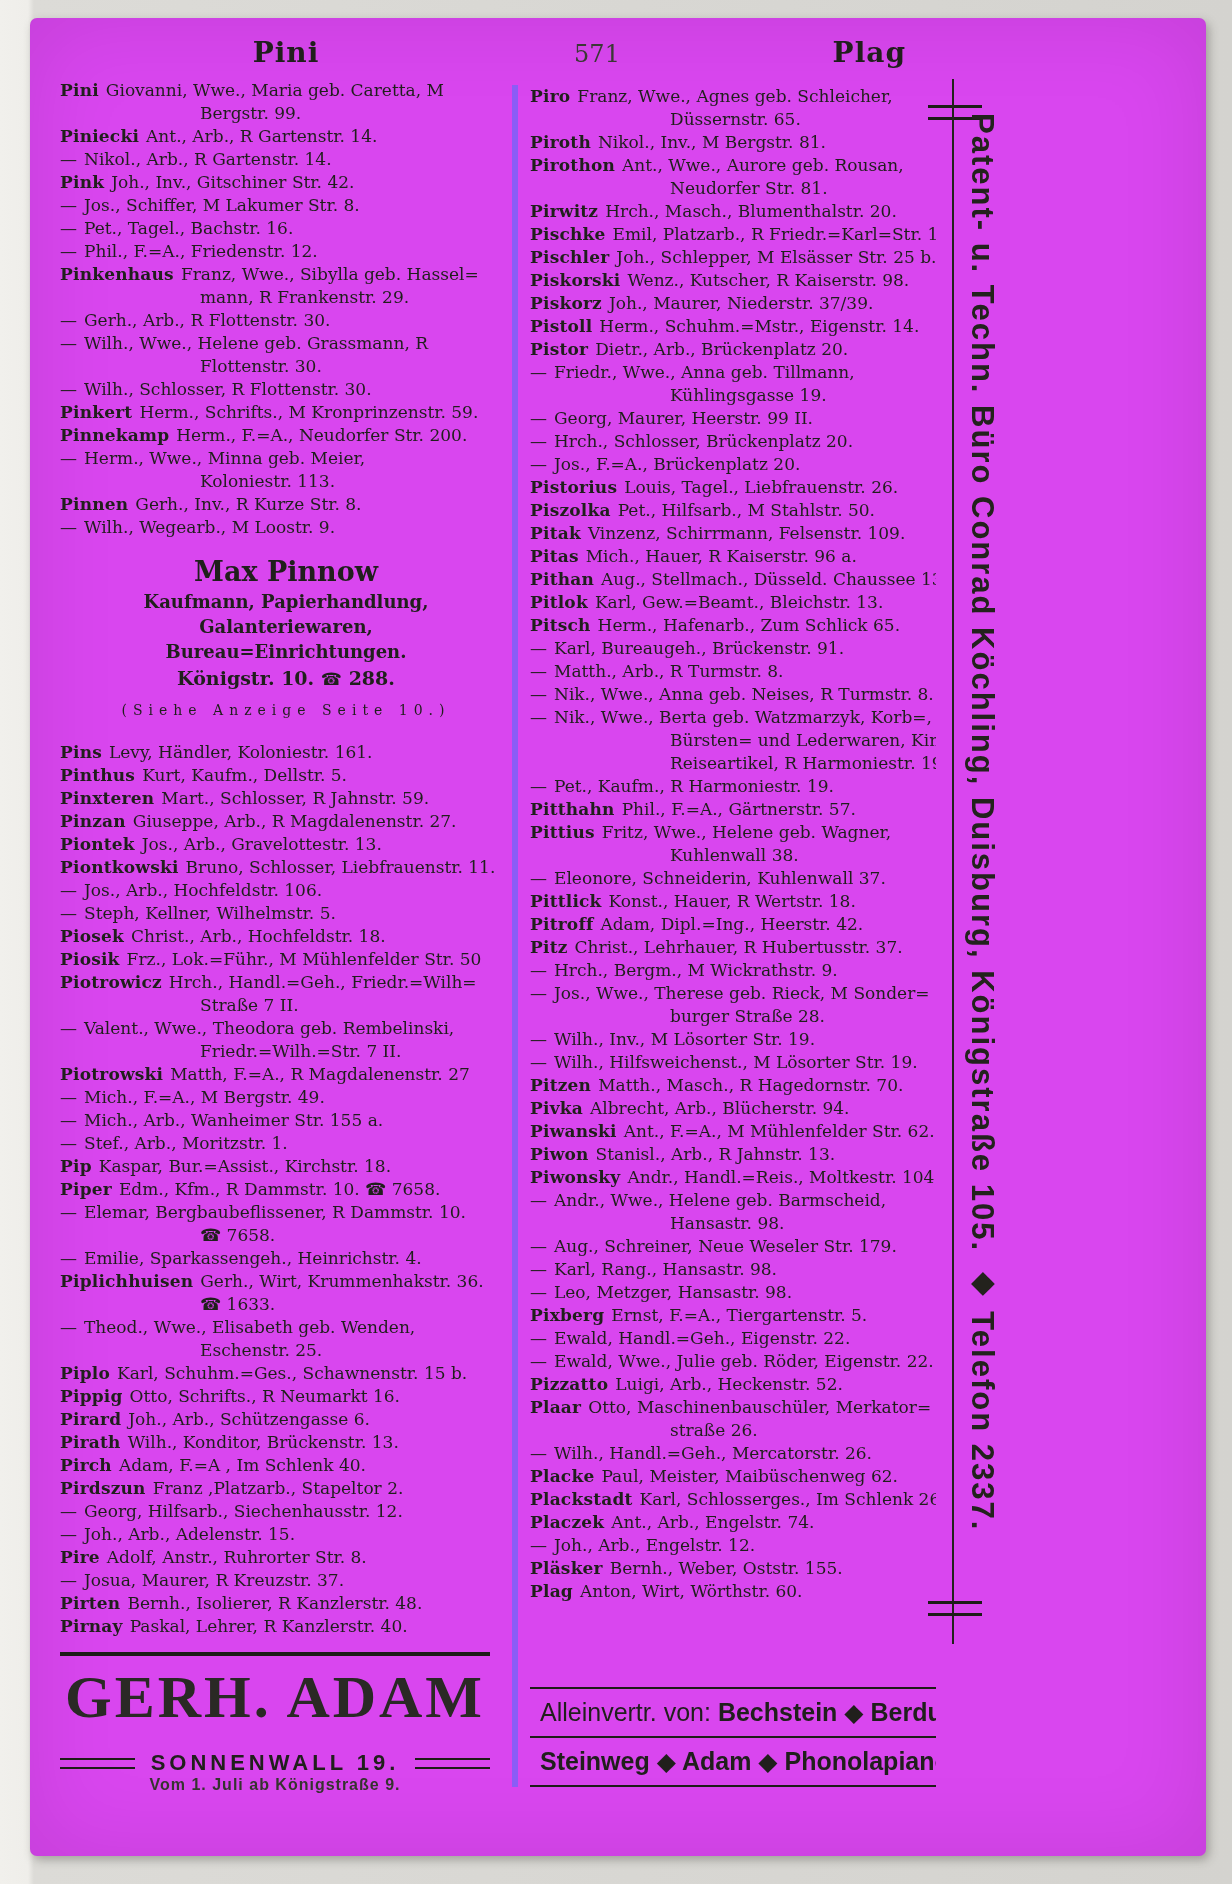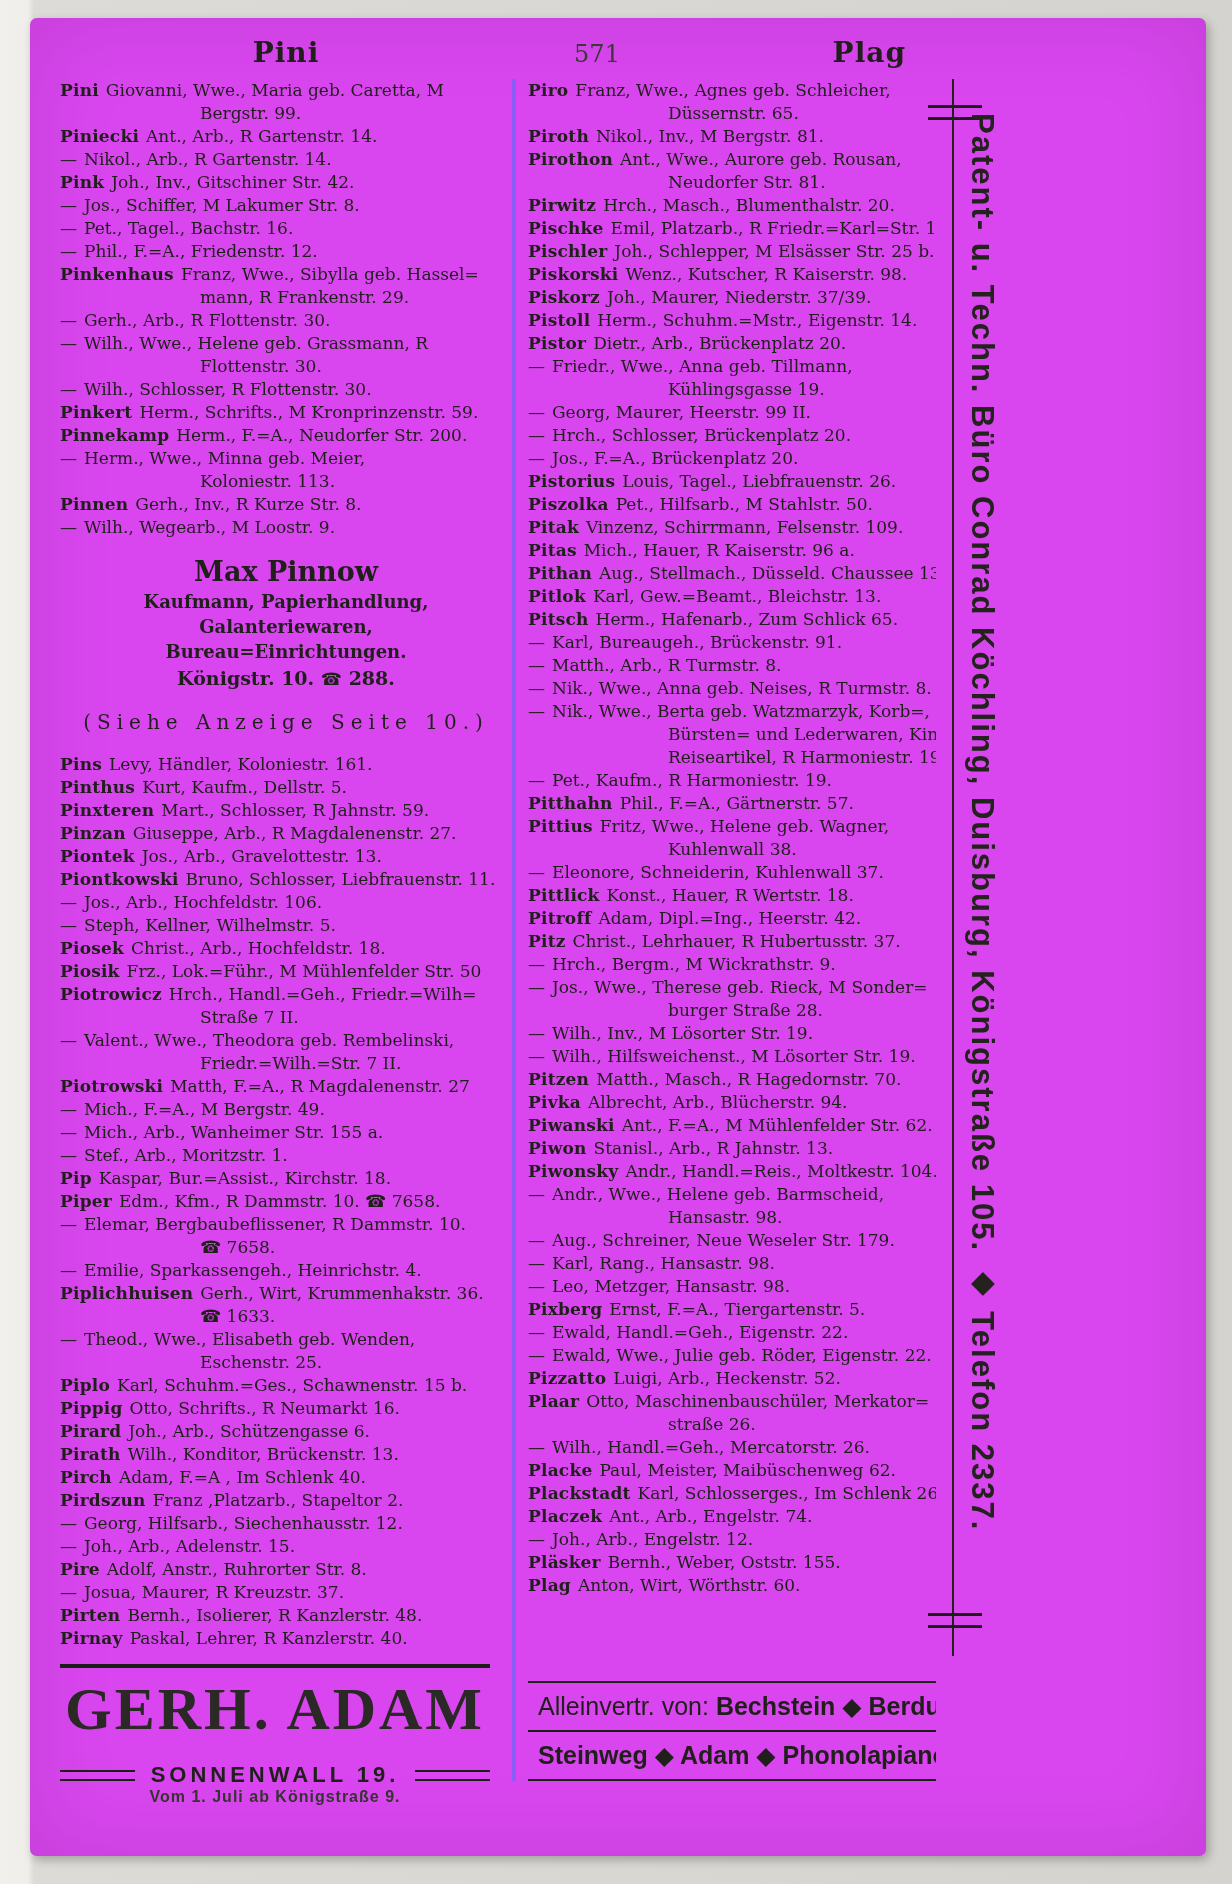--- a/index.html
+++ b/index.html
@@ -19,32 +19,32 @@
   }
   
   .header{display:flex;width:880px;align-items:baseline;margin-bottom:10px;}
   .hword{font-weight:bold;font-size:28px;letter-spacing:1px;}
   .hcell-left{width:452px;text-align:center;}
   .hcell-mid{width:170px;text-align:center;font-size:24px;color:#3a3935;}
   .hcell-right{flex:1;text-align:right;padding-right:34px;}
   
   .body-row{display:flex;align-items:flex-start;}
   .colwrap-left{width:452px;overflow:hidden;}
-  .colwrap-right{width:424px;border-left:4px solid #8b5cf6;padding-left:12px;box-sizing:border-box;overflow:hidden;}
+  .colwrap-right{width:424px;border-left:6px solid #8b5cf6;padding-left:12px;box-sizing:border-box;overflow:hidden;margin-top:6px;}
   .sidebar{flex:1;position:relative;align-self:stretch;min-height:1700px;}
   .entry .line{font-size:17px;line-height:23px;white-space:nowrap;}
   .entry .lead{margin-right:7px;}
   .entry .lead.bold-name{font-weight:bold;letter-spacing:.2px;}
   .entry .cont{padding-left:140px;}
   
   .inline-ad{text-align:center;margin:16px 0 14px 0;}
   .inline-ad .ad-title{font-size:27px;font-weight:bold;line-height:34px;}
   .inline-ad .ad-l{font-size:18px;font-weight:bold;line-height:25px;}
   .inline-ad .ad-phone-line{font-size:19px;font-weight:bold;line-height:28px;}
-  .inline-ad .ad-note{font-size:20px;letter-spacing:6px;line-height:34px;margin-top:12px;}
+  .inline-ad .ad-note{font-size:14px;letter-spacing:6px;line-height:34px;margin-top:0;}
   .phone-glyph{font-family:"DejaVu Sans",sans-serif;font-size:17px;}
   
   .footer-left{
     margin-top:14px;border-top:4px solid #1d1c18;padding-top:8px;width:430px;text-align:center;
   }
   .big-name{font-family:"Liberation Serif","DejaVu Serif",serif;font-size:60px;font-weight:bold;letter-spacing:3px;color:#2a2925;line-height:66px;white-space:nowrap;}
   .sonnen-row{display:flex;align-items:center;justify-content:center;gap:16px;margin-top:20px;}
   .dbl-rule{width:78px;height:7px;border-top:2px solid #1d1c18;border-bottom:2px solid #1d1c18;}
   .sonnen-text{font-family:"Liberation Sans","DejaVu Sans",sans-serif;font-weight:bold;font-size:22px;letter-spacing:4px;white-space:nowrap;}
   .vom-line{font-family:"Liberation Sans","DejaVu Sans",sans-serif;font-weight:bold;font-size:16px;color:#35342f;letter-spacing:1px;}

